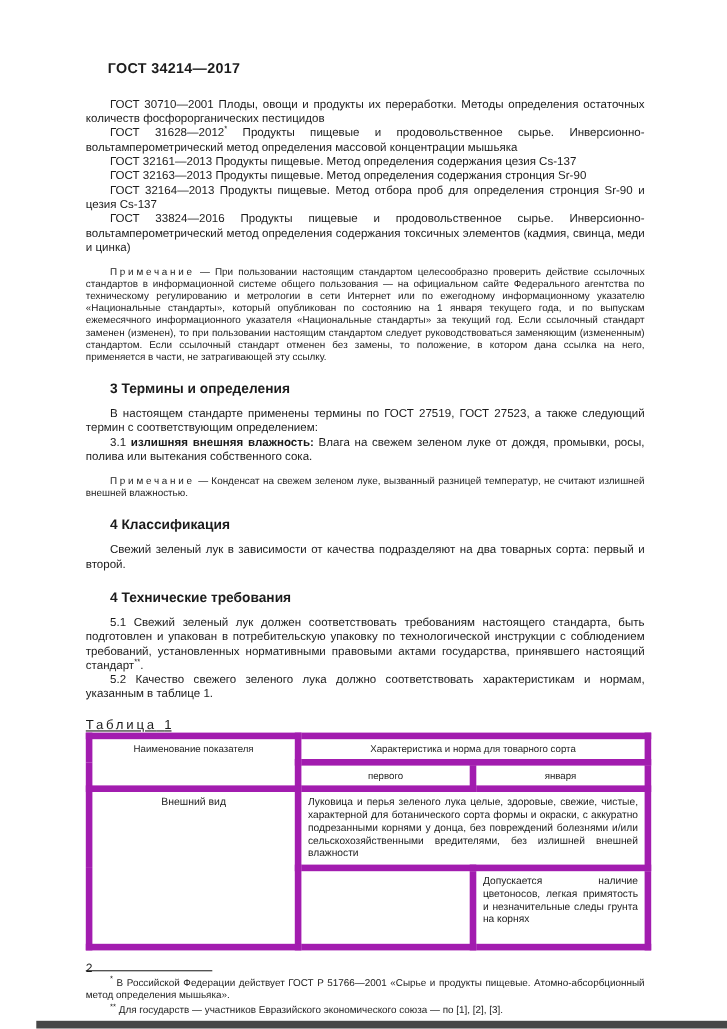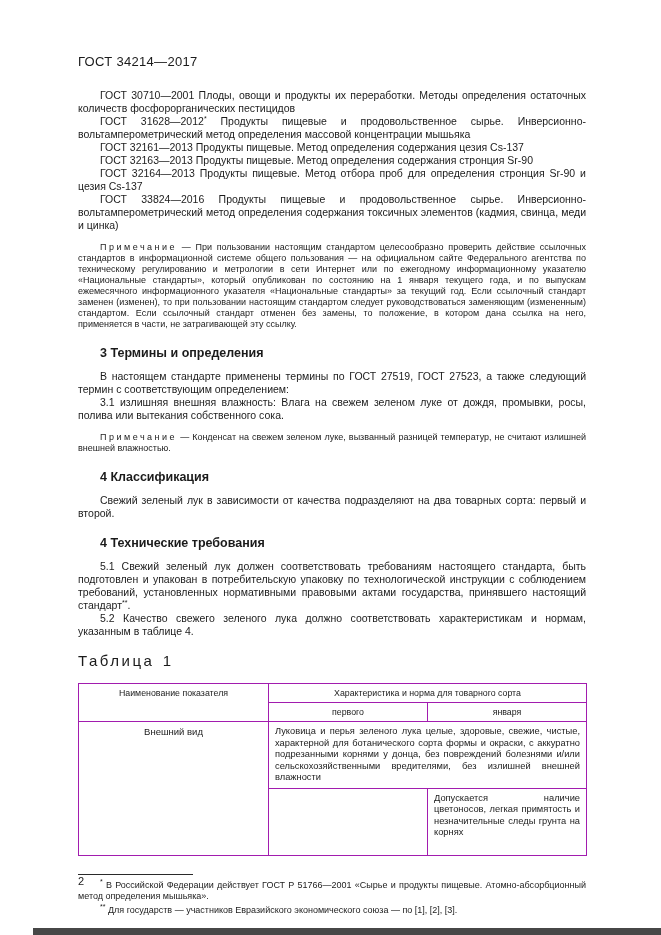--- a/index.html
+++ b/index.html
@@ -11,24 +11,25 @@
     position: relative;
     overflow: hidden;
   }
   .page { position: absolute; inset: 0; background: #fff; }
   .content {
     position: absolute;
     left: 78px; top: 54px;
     width: 508px;
   }
   .doc-header {
-    font-weight: normal;
+    font-weight: bold;
     font-size: 13px;
     letter-spacing: 0.3px;
     margin-bottom: 20px;
+    margin-left: 20px;
   }
   p.body {
     font-size: 10.5px;
     line-height: 13px;
     text-align: justify;
     margin: 0;
     text-indent: 22px;
   }
   p.note {
     font-size: 9px;
@@ -39,33 +40,34 @@
     color: #222;
   }
   .note-label { letter-spacing: 2.5px; }
   h2.sect {
     font-size: 12.5px;
     font-weight: bold;
     margin: 16px 0 10px 0;
     padding-left: 22px;
   }
   sup.mark { font-size: 7px; vertical-align: super; line-height: 0; }
-  b.term { font-weight: normal; }
+  b.term { font-weight: bold; }
   .table-caption {
-    font-size: 15px;
-    margin: 14px 0 14px 0;
+    font-size: 12px;
+    margin: 14px 0 0 0;
+    text-decoration: underline;
   }
   .spaced { letter-spacing: 2.5px; }
   table.spec {
     border-collapse: collapse;
     width: 508px;
     table-layout: fixed;
   }
   table.spec td {
-    border: 1px solid #a21caf;
+    border: 6px solid #a21caf;
     vertical-align: top;
     padding: 4px 6px;
   }
   td.th {
     font-size: 8.8px;
     text-align: center;
     vertical-align: middle;
     padding: 3px 6px;
     color: #222;
   }
@@ -128,21 +130,21 @@
     <h2 class="sect">3 Термины и определения</h2>
     <p class="body">В настоящем стандарте применены термины по ГОСТ 27519, ГОСТ 27523, а также следующий термин с соответствующим определением:</p>
     <p class="body"><span>3.1</span> <b class="term">излишняя внешняя влажность:</b> <span>Влага на свежем зеленом луке от дождя, промывки, росы, полива или вытекания собственного сока.</span></p>
     <p class="note"><span class="note-label">Примечание</span> <span>— Конденсат на свежем зеленом луке, вызванный разницей температур, не считают излишней внешней влажностью.</span></p>
 
     <h2 class="sect">4 Классификация</h2>
     <p class="body">Свежий зеленый лук в зависимости от качества подразделяют на два товарных сорта: первый и второй.</p>
 
     <h2 class="sect">4 Технические требования</h2>
     <p class="body"><span>5.1 Свежий зеленый лук должен соответствовать требованиям настоящего стандарта, быть подготовлен и упакован в потребительскую упаковку по технологической инструкции с соблюдением требований, установленных нормативными правовыми актами государства, принявшего настоящий стандарт</span><sup class="mark">**</sup><span>.</span></p>
-    <p class="body">5.2 Качество свежего зеленого лука должно соответствовать характеристикам и нормам, указанным в таблице 4.</p>
+    <p class="body">5.2 Качество свежего зеленого лука должно соответствовать характеристикам и нормам, указанным в таблице 1.</p>
 
     <div class="table-caption"><span class="spaced">Таблица</span>&nbsp;&nbsp;<span>1</span></div>
 
     <table class="spec">
       <colgroup>
         <col style="width:190px">
         <col style="width:159px">
         <col style="width:159px">
       </colgroup>
       <tbody>

